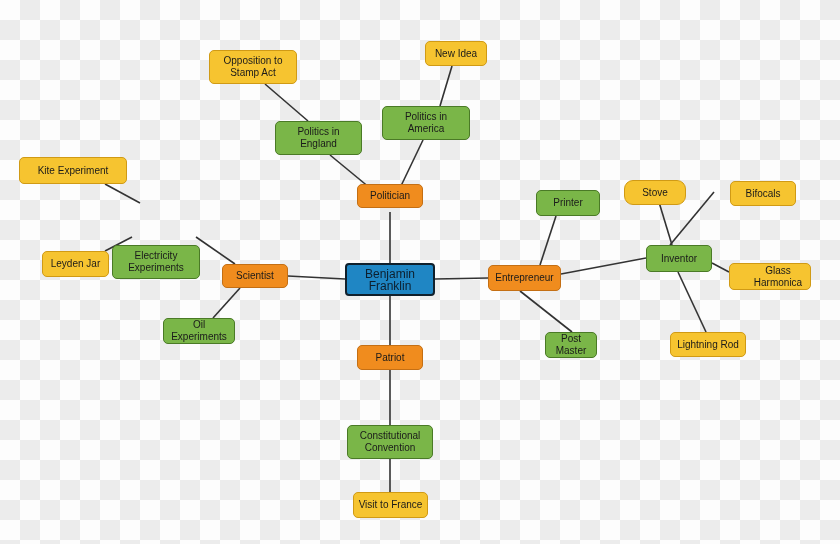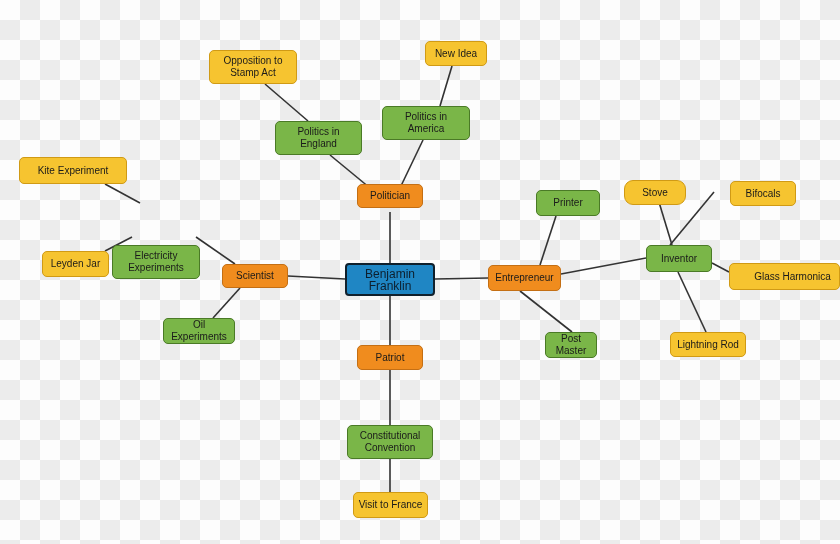--- a/index.html
+++ b/index.html
@@ -109,19 +109,19 @@
       <div class="node sub" style="left: 112px; top: 203px; width: 88px; height: 34px; margin-top: 42px;">Electricity
 Experiments</div>
       <div class="node leaf" style="left: 19px; top: 157px; width: 108px; height: 27px;">Kite Experiment</div>
       <div class="node leaf" style="left: 42px; top: 251px; width: 67px; height: 26px;">Leyden Jar</div>
       <div class="node sub" style="left: 163px; top: 318px; width: 72px; height: 26px;">Oil Experiments</div>
       <div class="node sub" style="left: 536px; top: 190px; width: 64px; height: 26px;">Printer</div>
       <div class="node sub" style="left: 545px; top: 332px; width: 52px; height: 26px;">Post Master</div>
       <div class="node sub" style="left: 646px; top: 245px; width: 66px; height: 27px;">Inventor</div>
       <div class="node leaf" style="left: 624px; top: 180px; width: 62px; height: 25px; border-radius: 9px;">Stove</div>
       <div class="node leaf" style="left: 730px; top: 181px; width: 66px; height: 25px;">Bifocals</div>
-      <div class="node leaf" style="left: 729px; top: 263px; width: 111px; height: 27px; padding-left: 20px;">Glass Harmonica</div>
+      <div class="node leaf" style="left: 729px; top: 263px; width: 82px; height: 27px; padding-left: 20px;">Glass Harmonica</div>
       <div class="node leaf" style="left: 670px; top: 332px; width: 76px; height: 25px;">Lightning Rod</div>
       <div class="node sub" style="left: 347px; top: 425px; width: 86px; height: 34px;">Constitutional
 Convention</div>
       <div class="node leaf" style="left: 353px; top: 492px; width: 75px; height: 26px;">Visit to France</div>
     </div>
 </div>
 
 </body></html>

